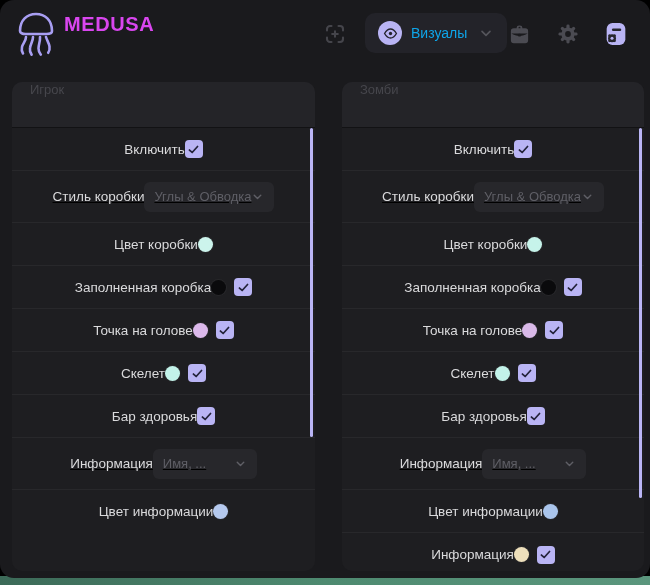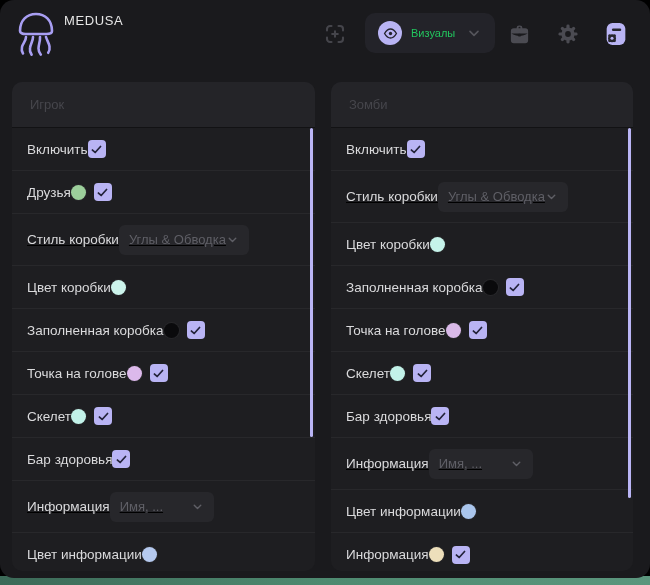--- a/index.html
+++ b/index.html
@@ -14,53 +14,53 @@
     background:linear-gradient(90deg,#3c6a58,#4e8a70,#5b967d);
   }
   .window {
     position:absolute; left:0; top:0; width:650px; height:578px;
     background:#1a1a1d; border-radius:14px; overflow:hidden;
   }
   
   .header { position:absolute; left:0; top:0; width:100%; height:66px; }
   .logo { position:absolute; left:13px; top:9px; width:46px; height:50px; }
   .titles { position:absolute; left:64px; top:13px; }
-  .app-title { color:#e5e5e5; font-size:13px; font-weight:normal; letter-spacing:.6px; }
+  .app-title { color:#d946ef; font-size:20px; font-weight:bold; letter-spacing:.6px; }
   .app-sub { color:#53535a; font-size:12.5px; margin-top:4px; }
   .hicon { position:absolute; top:21px; width:26px; height:26px; display:flex; align-items:center; justify-content:center; }
   .crosshair { left:322px; }
   .briefcase { left:506px; }
   .gearbtn { left:555px; }
   .configbtn { left:601px; top:19px; width:30px; height:30px; }
   .vis-btn {
     position:absolute; left:365px; top:13px; height:40px;
     background:#232329; border-radius:10px;
     display:flex; align-items:center; gap:9px; padding:0 13px;
   }
   .eye-badge {
     width:24px; height:24px; border-radius:50%; background:#b9b4f4;
     display:flex; align-items:center; justify-content:center; flex:0 0 auto;
   }
-  .vis-label { color:#22c55e; font-size:11px; }
+  .vis-label { color:#0ea5e9; font-size:14px; }
   .vis-chevron { margin-left:2px; display:flex; }
   
   .panel {
     position:absolute; top:82px; width:303px; height:489px;
     background:#1e1e21; border-radius:10px; overflow:hidden;
   }
   .panel-left { left:12px; }
-  .panel-right { left:331px; width:302px; }
+  .panel-right { left:342px; width:302px; }
   .panel-header {
     height:46px; background:#242428; border-bottom:1px solid #121214;
-    display:flex; align-items:center; padding:0 18px;
+    display:flex; padding:0 18px;
   }
   .panel-title { color:#46464c; font-size:13px; }
   .panel-body { position:relative; }
   .row {
-    height:43px; display:flex; align-items:center; justify-content:flex-start;
+    height:43px; display:flex; align-items:center; justify-content:center;
     padding:0 15px;
   }
   .row.select-row { height:52px;text-decoration:underline; }
   .row:not(:last-child) { border-bottom:1px solid #28282b; }
   .row-label { color:#dadadc; font-size:13.5px; }
   .row-controls { display:flex; align-items:center; gap:8px; }
   .dot {
     width:15px; height:15px; border-radius:50%; display:inline-block;
     box-shadow:0 0 0 1px rgba(255,255,255,0.04);
   }
@@ -167,31 +167,20 @@
         <div class="row">
           <span class="row-label">Включить</span>
           <span class="row-controls">
             <span class="checkbox">
               <svg width="13" height="13" viewBox="0 0 24 24" fill="none" stroke="#23233a" stroke-width="3.2" stroke-linecap="round" stroke-linejoin="round">
                 <polyline points="4.5 13 9.5 17.5 19.5 6.5"></polyline>
               </svg>
             </span>
           </span>
         </div>
-        <div class="row">
-          <span class="row-label">Друзья</span>
-          <span class="row-controls">
-            <span class="dot" style="background: rgb(156, 207, 155);"></span>
-            <span class="checkbox">
-              <svg width="13" height="13" viewBox="0 0 24 24" fill="none" stroke="#23233a" stroke-width="3.2" stroke-linecap="round" stroke-linejoin="round">
-                <polyline points="4.5 13 9.5 17.5 19.5 6.5"></polyline>
-              </svg>
-            </span>
-          </span>
-        </div>
         <div class="row select-row">
           <span class="row-label">Стиль коробки</span>
           <span class="row-controls">
             <span class="select">
               <span class="select-value">Углы &amp; Обводка</span>
               <svg width="13" height="13" viewBox="0 0 24 24" fill="none" stroke="#5f5f66" stroke-width="2.6" stroke-linecap="round" stroke-linejoin="round">
                 <polyline points="6 9.5 12 15.5 18 9.5"></polyline>
               </svg>
             </span>
           </span>

